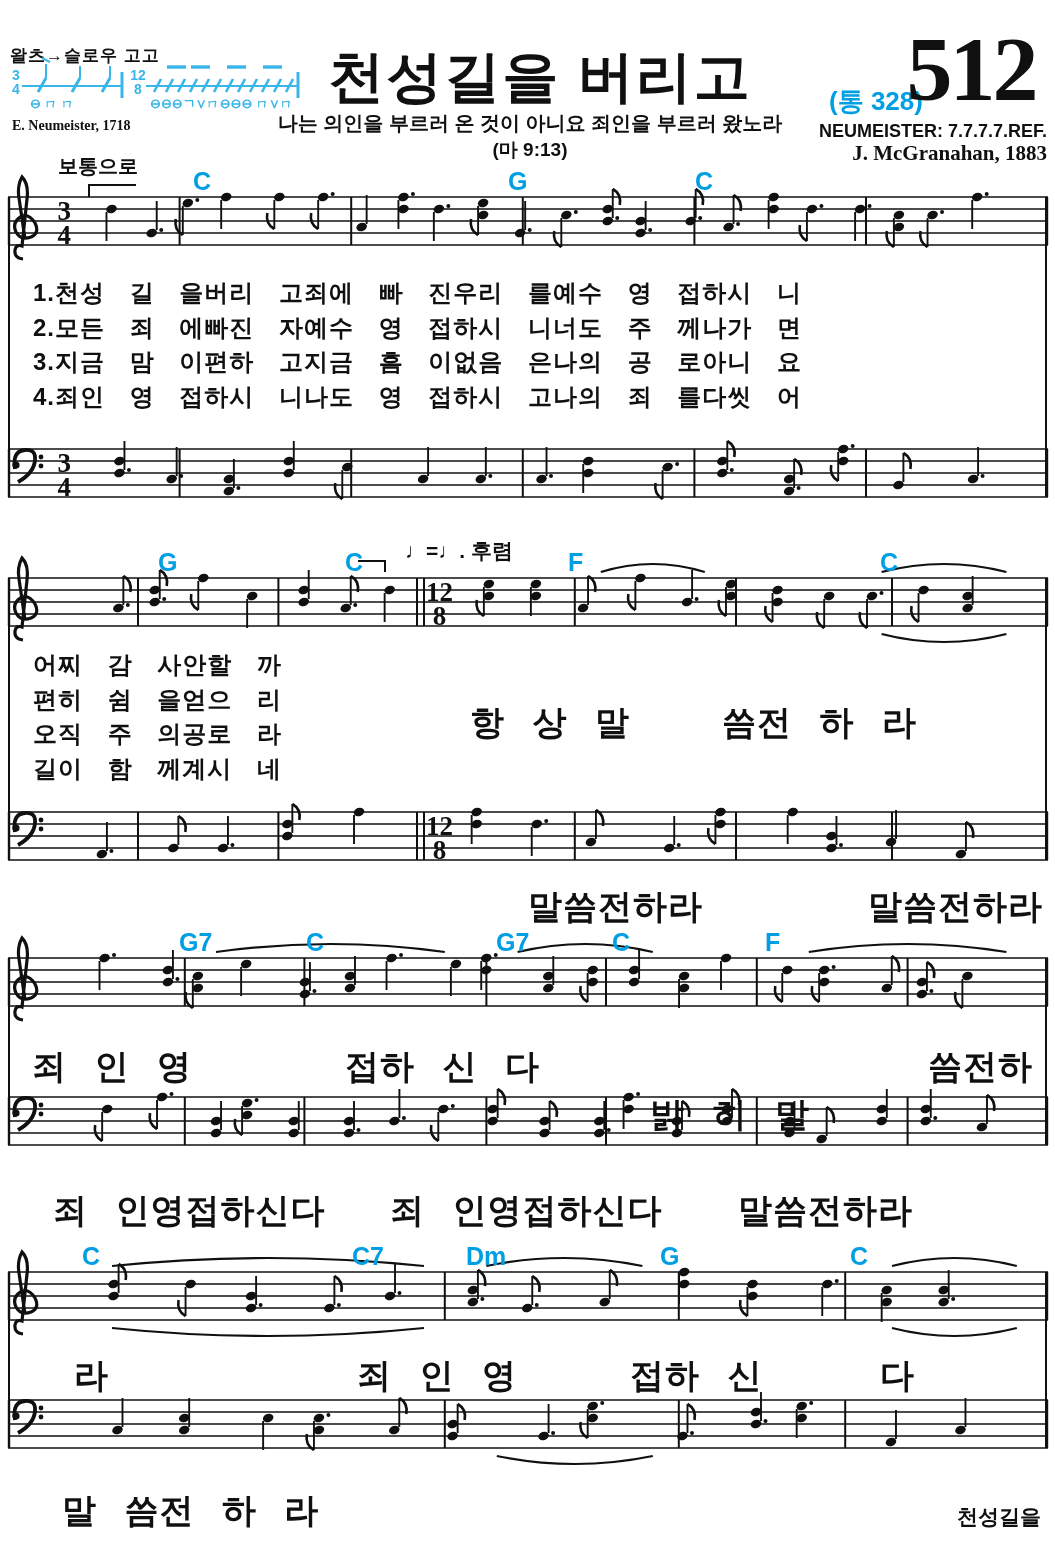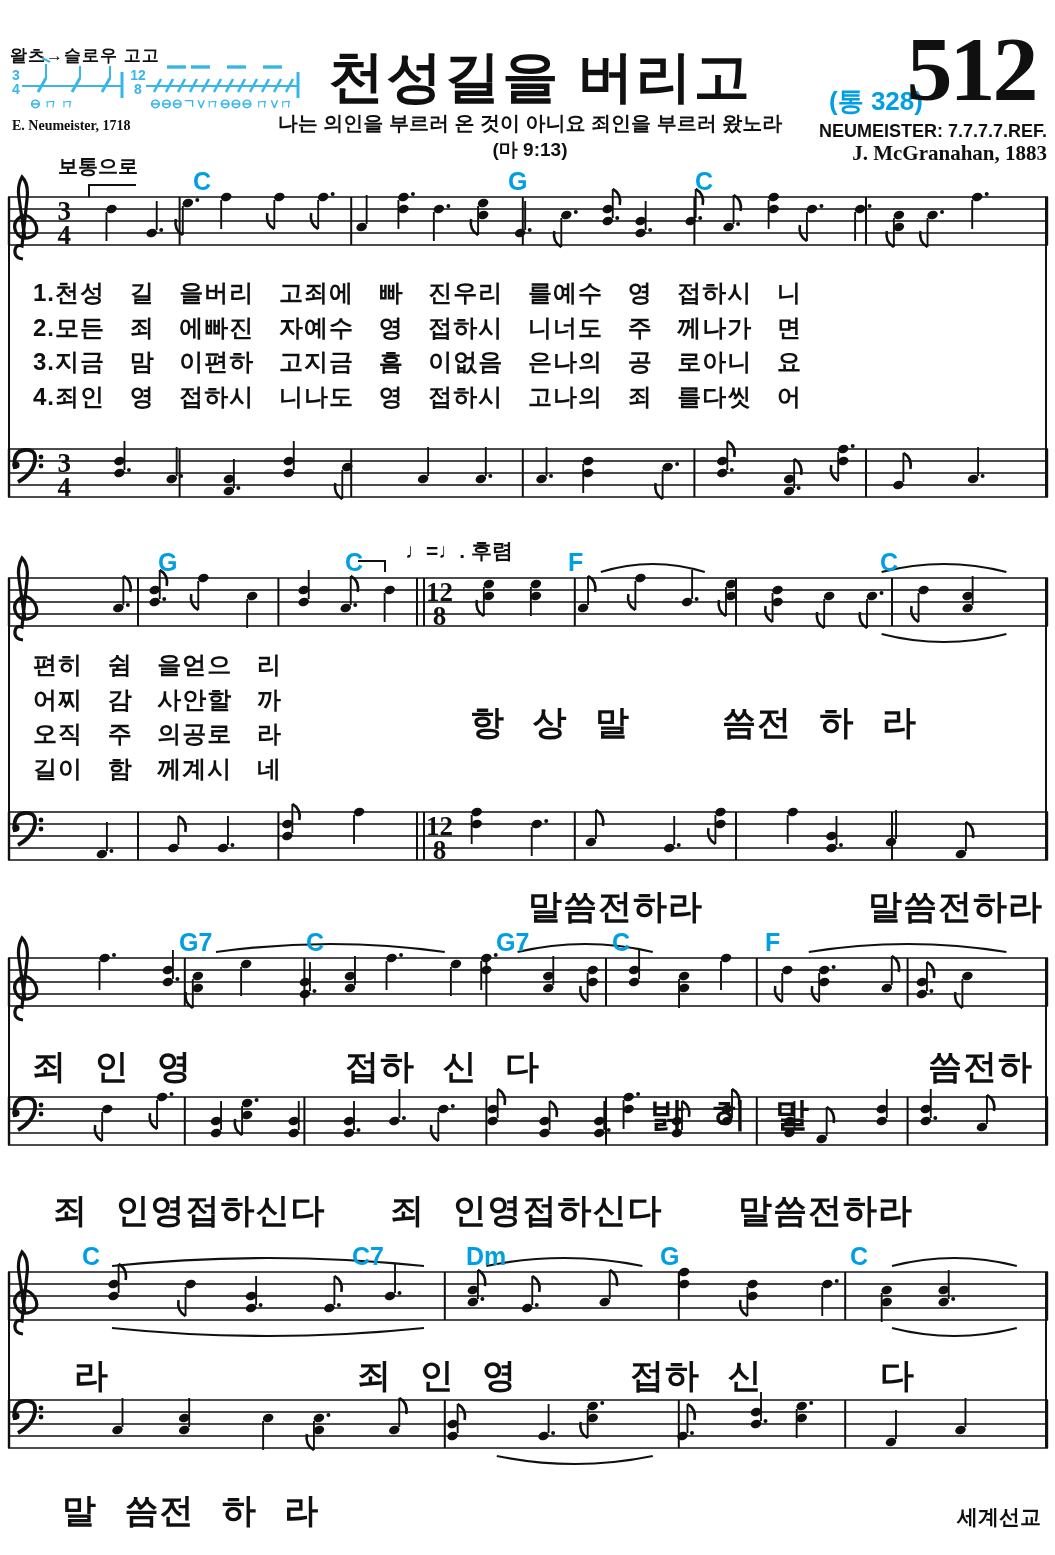--- a/index.html
+++ b/index.html
@@ -81,21 +81,21 @@
   <div class="abs subtitle">나는 의인을 부르러 온 것이 아니요 죄인을 부르러 왔노라</div>
   <div class="abs scripture">(마 9:13)</div>
   <div class="abs tong">(통 328)</div>
   <div class="abs hymn-no">512</div>
   <div class="abs meter">NEUMEISTER: 7.7.7.7.REF.</div>
   <div class="abs composer">J. McGranahan, 1883</div>
   <div class="abs tempo">보통으로</div>
   <div class="abs tempo-bracket"></div>
   <div class="abs refrain-label">♩=♩. 후렴</div>
   <div class="abs refrain-bracket"></div>
-  <div class="abs publisher">세계선교</div>
+  <div class="abs publisher">천성길을</div>
 
 <svg width="1040" height="104" viewBox="0 0 1040 104" style="position: absolute; left: 8px; top: 171px; overflow: visible;">
       <line x1="0" y1="26" x2="1040" y2="26" stroke="#101010" stroke-width="1.7"></line>
       <line x1="0" y1="38" x2="1040" y2="38" stroke="#101010" stroke-width="1.7"></line>
       <line x1="0" y1="50" x2="1040" y2="50" stroke="#101010" stroke-width="1.7"></line>
       <line x1="0" y1="62" x2="1040" y2="62" stroke="#101010" stroke-width="1.7"></line>
       <line x1="0" y1="74" x2="1040" y2="74" stroke="#101010" stroke-width="1.7"></line>
       <line x1="1" y1="26" x2="1" y2="74" stroke="#101010" stroke-width="2.4"></line>
       <line x1="1039" y1="26" x2="1039" y2="74" stroke="#101010" stroke-width="2.4"></line>
       <line x1="171.6" y1="26" x2="171.6" y2="74" stroke="#101010" stroke-width="2"></line>
@@ -553,21 +553,21 @@
       <g>
         <ellipse cx="952.9258960405986" cy="68" rx="5.4" ry="4.1" fill="#101010" transform="rotate(-18 952.9258960405986 68)"></ellipse>
         <line x1="957.9258960405986" y1="65" x2="957.9258960405986" y2="36" stroke="#101010" stroke-width="1.9"></line>
         <path d="M957.9258960405986 36 q9 5 7 16" fill="none" stroke="#101010" stroke-width="2.6"></path>
       </g>
     </svg>
     <div class="chord" style="left: 158px; top: 548px;">G</div>
     <div class="chord" style="left: 345px; top: 548px;">C</div>
     <div class="chord" style="left: 568px; top: 548px;">F</div>
     <div class="chord" style="left: 880px; top: 548px;">C</div>
-    <div class="verses" style="left: 33px; top: 648px; position: absolute;"><div>편히 쉼 을얻으 리</div><div>어찌 감 사안할 까</div><div>오직 주 의공로 라</div><div>길이 함 께계시 네</div></div>
+    <div class="verses" style="left: 33px; top: 648px; position: absolute;"><div>어찌 감 사안할 까</div><div>편히 쉼 을얻으 리</div><div>오직 주 의공로 라</div><div>길이 함 께계시 네</div></div>
     <div class="lyric" style="left: 443px; top: 700px; margin-left: 27px;">항 상 말</div>
     <div class="lyric" style="left: 722px; top: 700px;">씀전 하 라</div>
     <div class="lyric" style="left: 528px; top: 884px;">말씀전하라</div>
     <div class="lyric" style="left: 868px; top: 884px;">말씀전하라</div>
     <div class="vline" style="left: 8px; top: 578px; height: 282px;"></div>
     <div class="vline" style="left: 1045px; top: 578px; height: 282px;"></div>
     <svg width="1040" height="104" viewBox="0 0 1040 104" style="position: absolute; left: 8px; top: 932px; overflow: visible;">
       <line x1="0" y1="26" x2="1040" y2="26" stroke="#101010" stroke-width="1.7"></line>
       <line x1="0" y1="38" x2="1040" y2="38" stroke="#101010" stroke-width="1.7"></line>
       <line x1="0" y1="50" x2="1040" y2="50" stroke="#101010" stroke-width="1.7"></line>

